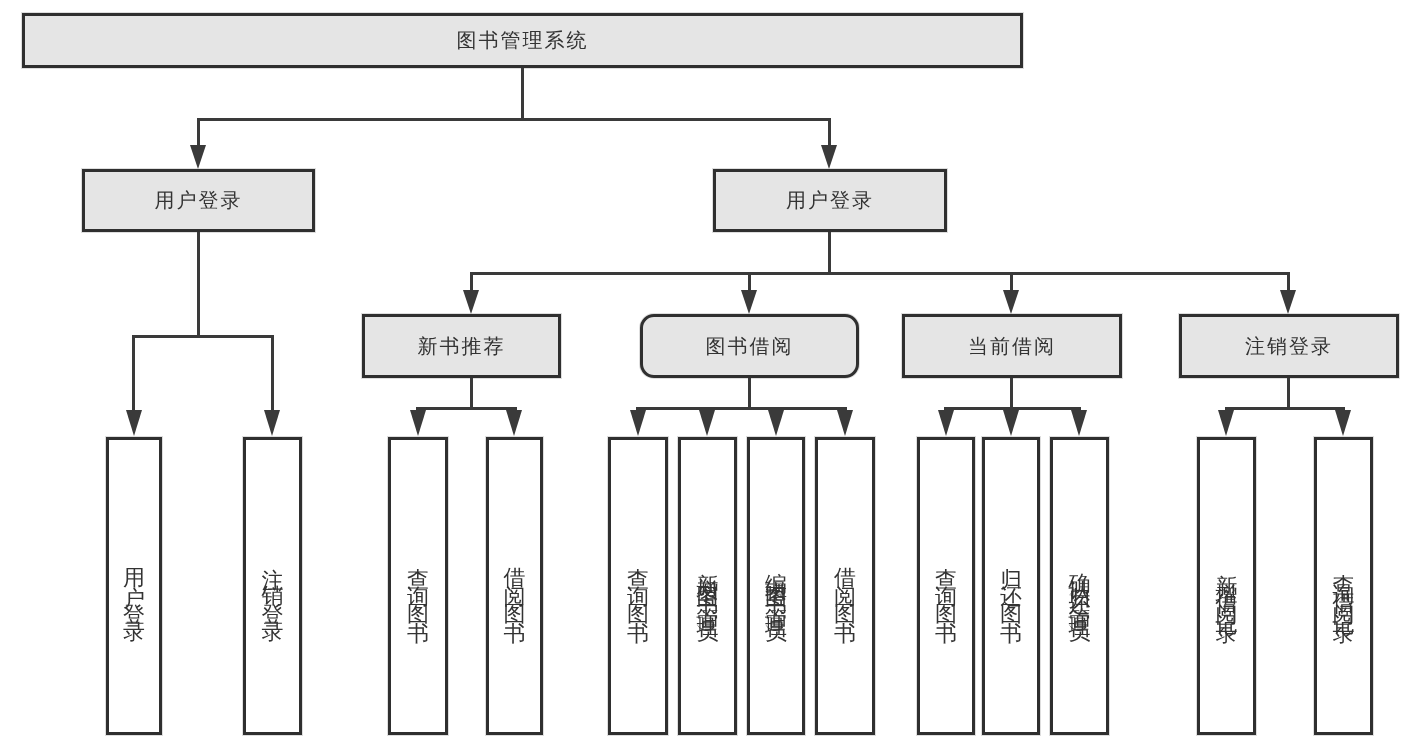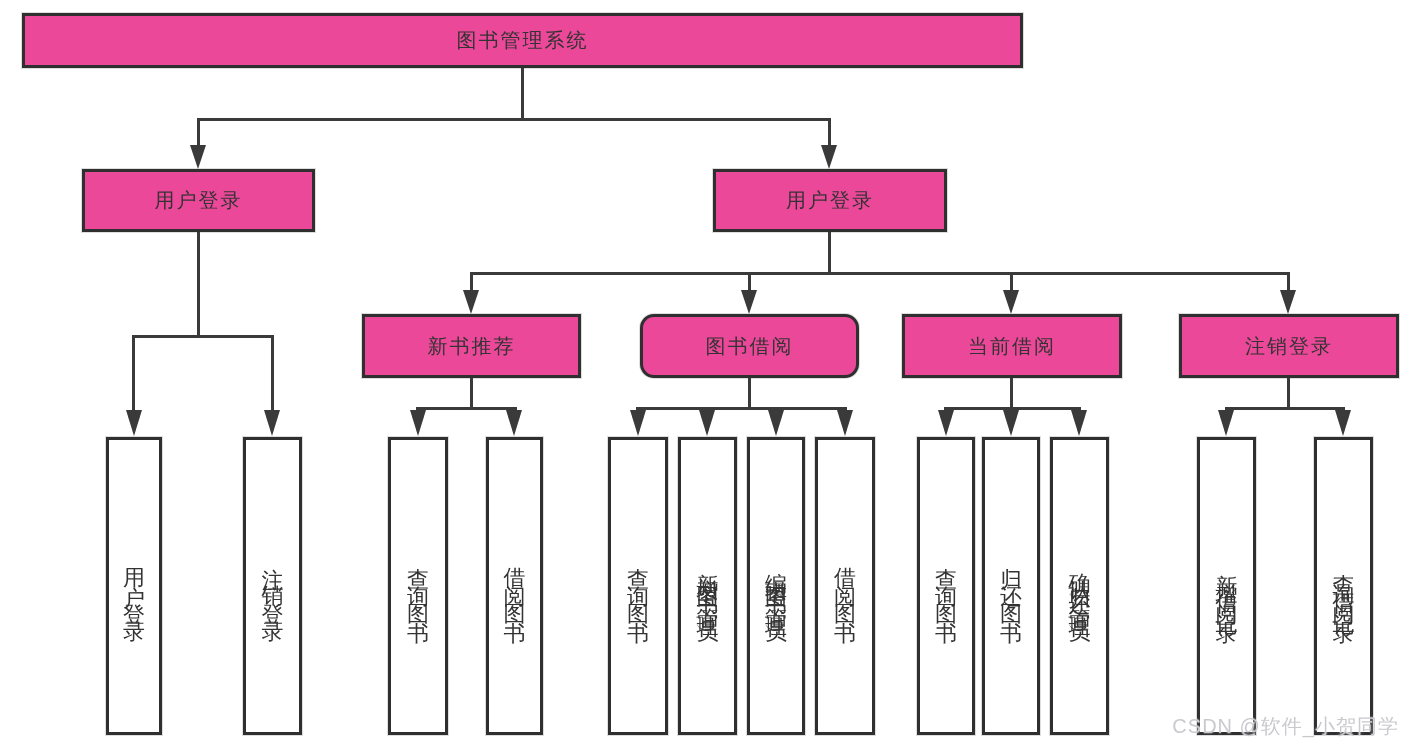--- a/index.html
+++ b/index.html
@@ -9,21 +9,21 @@
     background:#ffffff;
     overflow:hidden;
     font-family:"Liberation Sans","DejaVu Sans",sans-serif;
     color:#333333;
   }
   
   .node{
     position:absolute;
     box-sizing:border-box;
     border:3px solid #2f2f2f;
-    background:#ec4899;
+    background:#e5e5e5;
     display:flex;align-items:center;justify-content:center;
     box-shadow:0 0 0 1px rgba(160,160,160,.35);
   }
   .node .lbl{
     font-size:20px;
     letter-spacing:2px;
     white-space:nowrap;
   }
   
   .leaf{
@@ -101,21 +101,21 @@
   <div class="hline" style="left:470px;top:272px;width:820px;"></div>
   <div class="vline" style="left:470px;top:272px;height:20px;"></div>
   <div class="arrow" style="left:463px;top:290px;"></div>
   <div class="vline" style="left:748px;top:272px;height:20px;"></div>
   <div class="arrow" style="left:741px;top:290px;"></div>
   <div class="vline" style="left:1010px;top:272px;height:20px;"></div>
   <div class="arrow" style="left:1003px;top:290px;"></div>
   <div class="vline" style="left:1287px;top:272px;height:20px;"></div>
   <div class="arrow" style="left:1280px;top:290px;"></div>
 
-  <div class="node" style="left:362px;top:314px;width:219px;height:64px;">
+  <div class="node" style="left:362px;top:314px;width:199px;height:64px;">
     <span class="lbl">新书推荐</span>
   </div>
   <div class="node" style="left:640px;top:314px;width:219px;height:64px;border-radius:14px;">
     <span class="lbl">图书借阅</span>
   </div>
   <div class="node" style="left:902px;top:314px;width:220px;height:64px;">
     <span class="lbl">当前借阅</span>
   </div>
   <div class="node" style="left:1179px;top:314px;width:220px;height:64px;">
     <span class="lbl">注销登录</span>
@@ -181,15 +181,14 @@
     <span class="vtxt">确认归还（管理员）</span>
   </div>
 
   <div class="leaf ls6" style="left:1197px;width:59px;">
     <span class="vtxt">新增借阅记录</span>
   </div>
   <div class="leaf ls6" style="left:1314px;width:59px;">
     <span class="vtxt">查询借阅记录</span>
   </div>
 
-  <div class="watermark">CSDN @软件_小贺同学</div>
 
 </div>
 
 </body></html>

